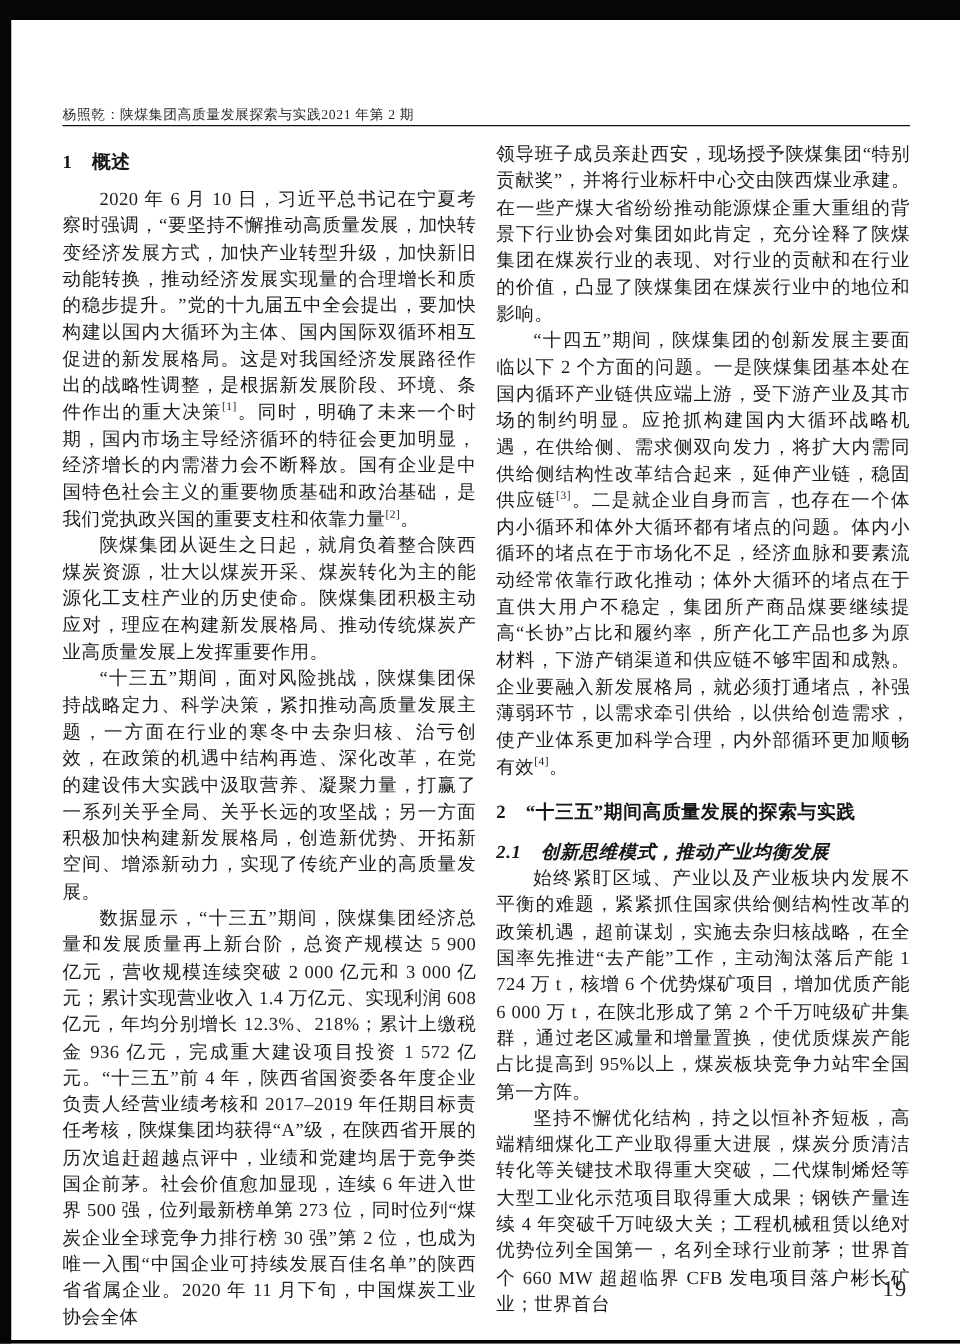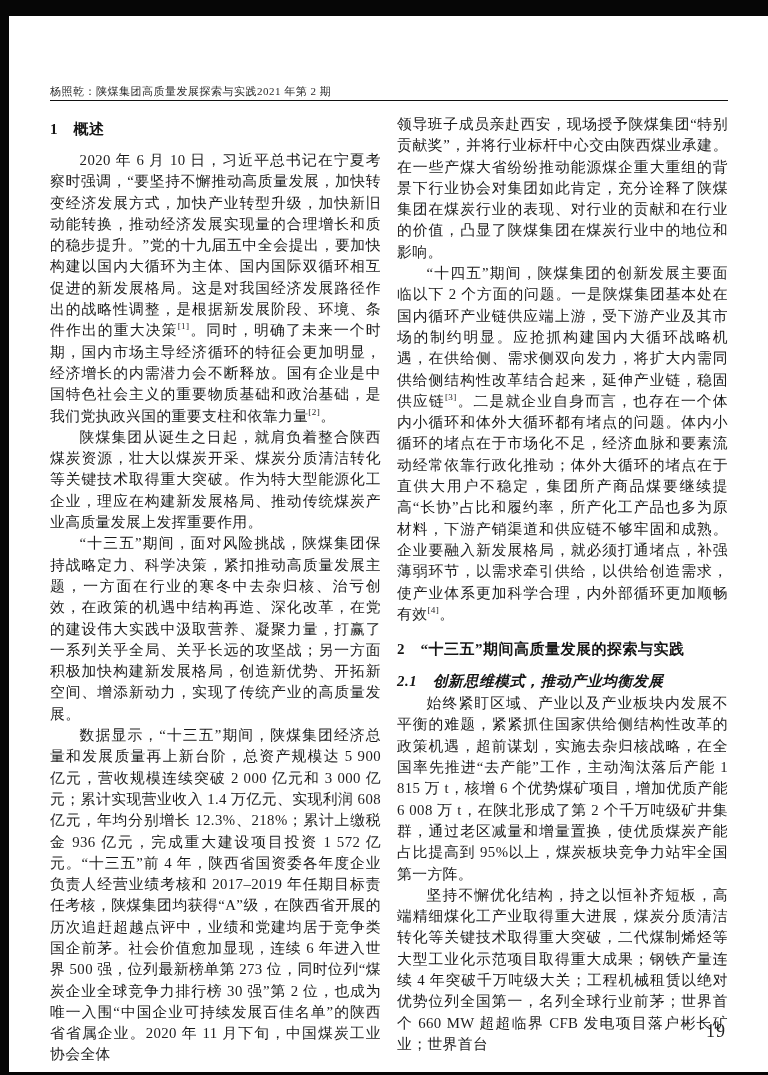--- a/index.html
+++ b/index.html
@@ -52,27 +52,27 @@
 <div class="header">
   <span>杨照乾：陕煤集团高质量发展探索与实践</span>
   <span>2021 年第 2 期</span>
 </div>
 <div class="header-rule"></div>
 
 <div class="columns">
   <div class="col">
     <h2 class="h-sec h1x">1　概述</h2>
     <p class="body">2020 年 6 月 10 日，习近平总书记在宁夏考察时强调，“要坚持不懈推动高质量发展，加快转变经济发展方式，加快产业转型升级，加快新旧动能转换，推动经济发展实现量的合理增长和质的稳步提升。”党的十九届五中全会提出，要加快构建以国内大循环为主体、国内国际双循环相互促进的新发展格局。这是对我国经济发展路径作出的战略性调整，是根据新发展阶段、环境、条件作出的重大决策<sup>[1]</sup>。同时，明确了未来一个时期，国内市场主导经济循环的特征会更加明显，经济增长的内需潜力会不断释放。国有企业是中国特色社会主义的重要物质基础和政治基础，是我们党执政兴国的重要支柱和依靠力量<sup>[2]</sup>。</p>
-    <p class="body">陕煤集团从诞生之日起，就肩负着整合陕西煤炭资源，壮大以煤炭开采、煤炭分质清洁转化等关键技术取得重大突破。作为特大型能源化工企业，理应在构建新发展格局、推动传统煤炭产业高质量发展上发挥重要作用。</p>
+    <p class="body">陕煤集团从诞生之日起，就肩负着整合陕西煤炭资源，壮大以煤炭开采、煤炭转化为主的能源化工支柱产业的历史使命。陕煤集团积极主动应对，理应在构建新发展格局、推动传统煤炭产业高质量发展上发挥重要作用。</p>
     <p class="body">“十三五”期间，面对风险挑战，陕煤集团保持战略定力、科学决策，紧扣推动高质量发展主题，一方面在行业的寒冬中去杂归核、治亏创效，在政策的机遇中结构再造、深化改革，在党的建设伟大实践中汲取营养、凝聚力量，打赢了一系列关乎全局、关乎长远的攻坚战；另一方面积极加快构建新发展格局，创造新优势、开拓新空间、增添新动力，实现了传统产业的高质量发展。</p>
     <p class="body">数据显示，“十三五”期间，陕煤集团经济总量和发展质量再上新台阶，总资产规模达 5 900 亿元，营收规模连续突破 2 000 亿元和 3 000 亿元；累计实现营业收入 1.4 万亿元、实现利润 608 亿元，年均分别增长 12.3%、218%；累计上缴税金 936 亿元，完成重大建设项目投资 1 572 亿元。“十三五”前 4 年，陕西省国资委各年度企业负责人经营业绩考核和 2017–2019 年任期目标责任考核，陕煤集团均获得“A”级，在陕西省开展的历次追赶超越点评中，业绩和党建均居于竞争类国企前茅。社会价值愈加显现，连续 6 年进入世界 500 强，位列最新榜单第 273 位，同时位列“煤炭企业全球竞争力排行榜 30 强”第 2 位，也成为唯一入围“中国企业可持续发展百佳名单”的陕西省省属企业。2020 年 11 月下旬，中国煤炭工业协会全体</p>
   </div>
   <div class="col">
     <p class="body noindent">领导班子成员亲赴西安，现场授予陕煤集团“特别贡献奖”，并将行业标杆中心交由陕西煤业承建。在一些产煤大省纷纷推动能源煤企重大重组的背景下行业协会对集团如此肯定，充分诠释了陕煤集团在煤炭行业的表现、对行业的贡献和在行业的价值，凸显了陕煤集团在煤炭行业中的地位和影响。</p>
     <p class="body">“十四五”期间，陕煤集团的创新发展主要面临以下 2 个方面的问题。一是陕煤集团基本处在国内循环产业链供应端上游，受下游产业及其市场的制约明显。应抢抓构建国内大循环战略机遇，在供给侧、需求侧双向发力，将扩大内需同供给侧结构性改革结合起来，延伸产业链，稳固供应链<sup>[3]</sup>。二是就企业自身而言，也存在一个体内小循环和体外大循环都有堵点的问题。体内小循环的堵点在于市场化不足，经济血脉和要素流动经常依靠行政化推动；体外大循环的堵点在于直供大用户不稳定，集团所产商品煤要继续提高“长协”占比和履约率，所产化工产品也多为原材料，下游产销渠道和供应链不够牢固和成熟。企业要融入新发展格局，就必须打通堵点，补强薄弱环节，以需求牵引供给，以供给创造需求，使产业体系更加科学合理，内外部循环更加顺畅有效<sup>[4]</sup>。</p>
     <h2 class="h-sec h2x">2　“十三五”期间高质量发展的探索与实践</h2>
     <h3 class="h21">2.1　创新思维模式，推动产业均衡发展</h3>
-    <p class="body">始终紧盯区域、产业以及产业板块内发展不平衡的难题，紧紧抓住国家供给侧结构性改革的政策机遇，超前谋划，实施去杂归核战略，在全国率先推进“去产能”工作，主动淘汰落后产能 1 815 万 t，核增 6 个优势煤矿项目，增加优质产能 6 008 万 t，在陕北形成了第 2 个千万吨级矿井集群，通过老区减量和增量置换，使优质煤炭产能占比提高到 95%以上，煤炭板块竞争力站牢全国第一方阵。</p>
+    <p class="body">始终紧盯区域、产业以及产业板块内发展不平衡的难题，紧紧抓住国家供给侧结构性改革的政策机遇，超前谋划，实施去杂归核战略，在全国率先推进“去产能”工作，主动淘汰落后产能 1 724 万 t，核增 6 个优势煤矿项目，增加优质产能 6 000 万 t，在陕北形成了第 2 个千万吨级矿井集群，通过老区减量和增量置换，使优质煤炭产能占比提高到 95%以上，煤炭板块竞争力站牢全国第一方阵。</p>
     <p class="body">坚持不懈优化结构，持之以恒补齐短板，高端精细煤化工产业取得重大进展，煤炭分质清洁转化等关键技术取得重大突破，二代煤制烯烃等大型工业化示范项目取得重大成果；钢铁产量连续 4 年突破千万吨级大关；工程机械租赁以绝对优势位列全国第一，名列全球行业前茅；世界首个 660 MW 超超临界 CFB 发电项目落户彬长矿业；世界首台</p>
   </div>
 </div>
 
 <div class="pagenum">19</div>
 
 </body></html>

